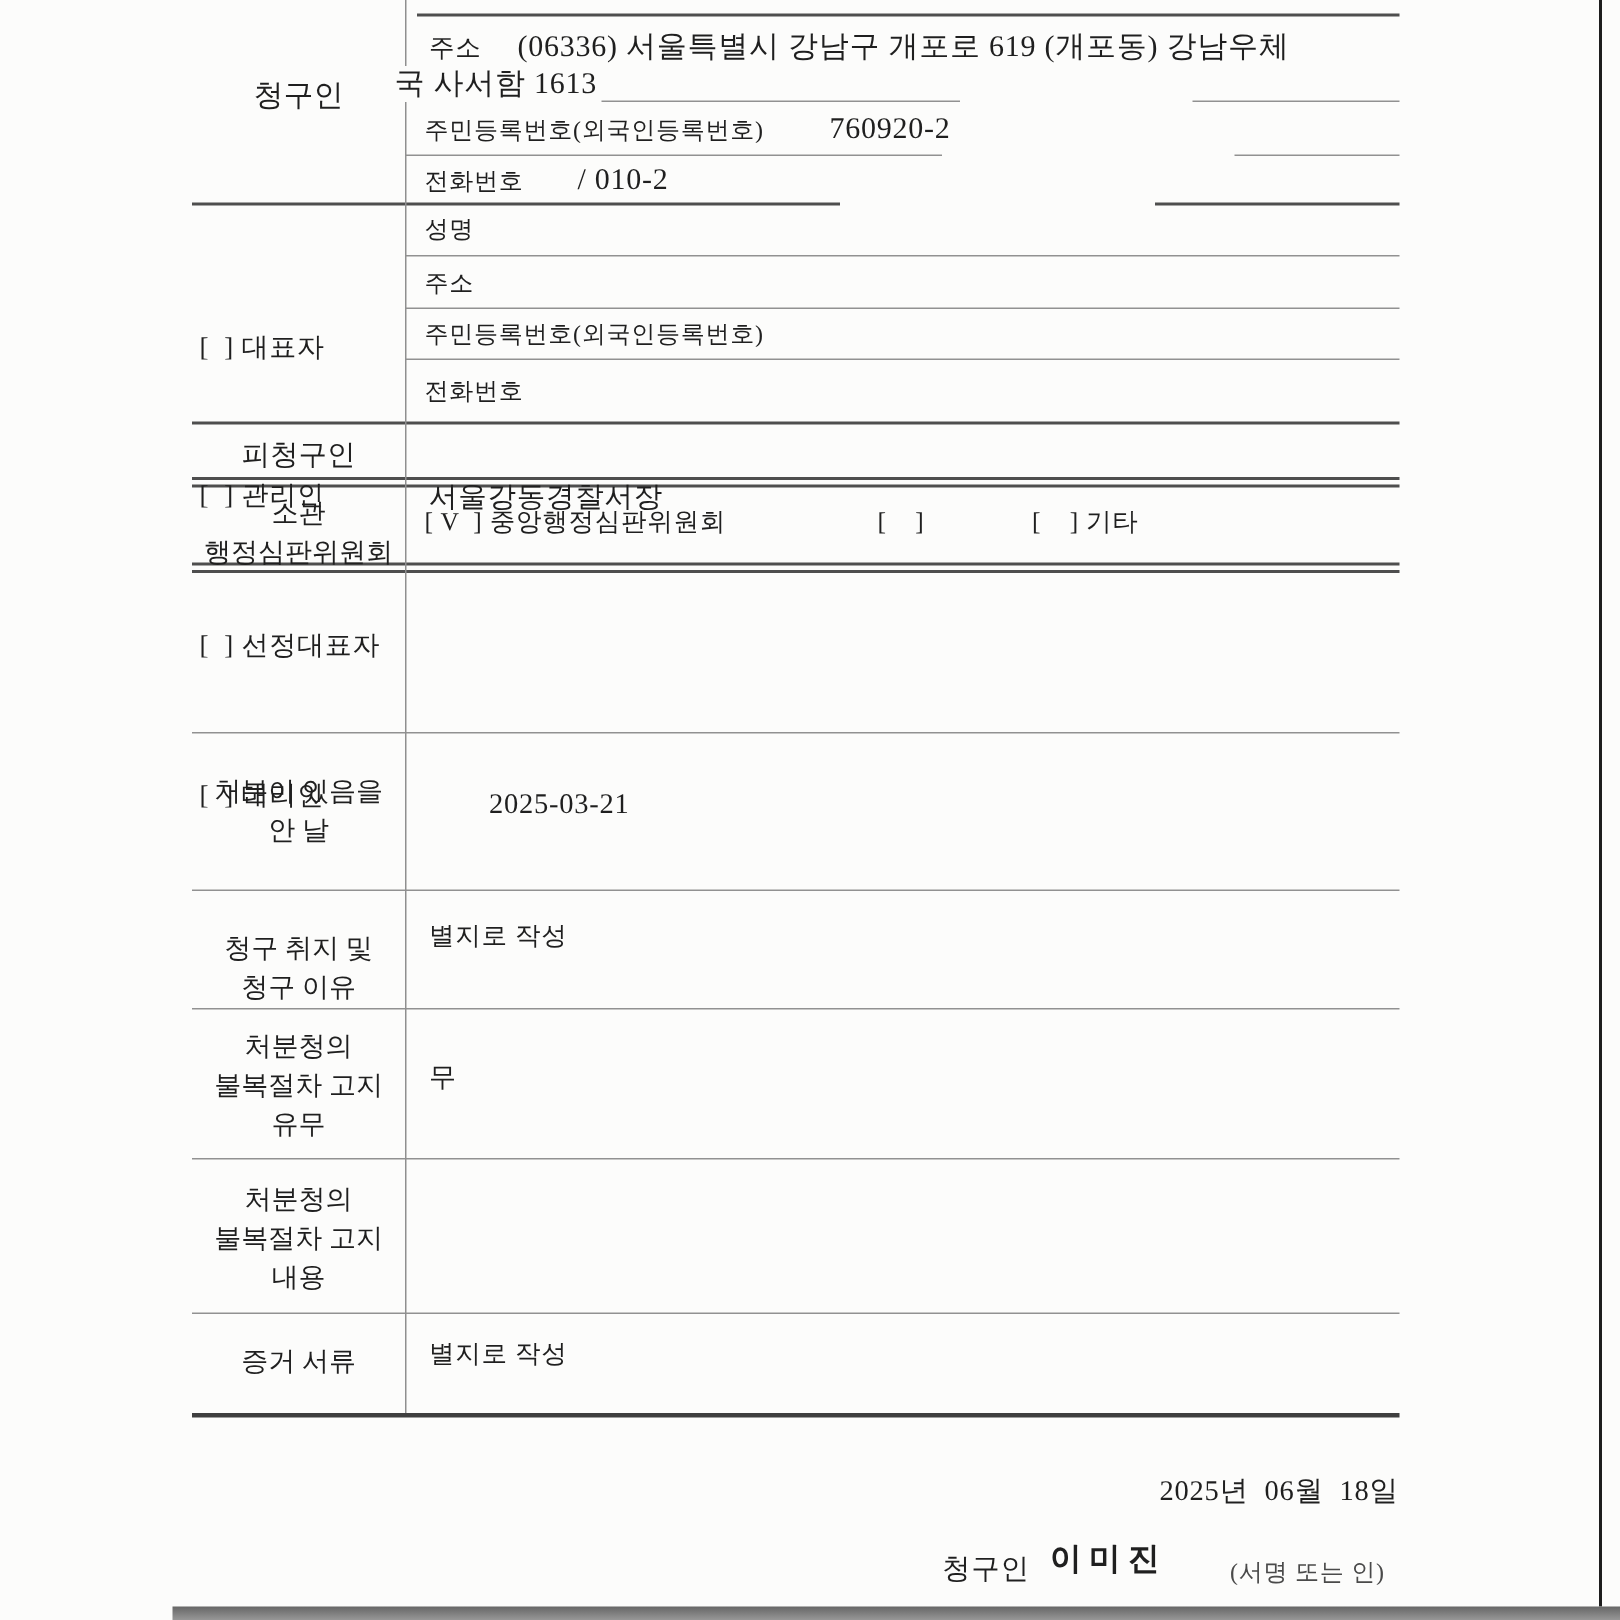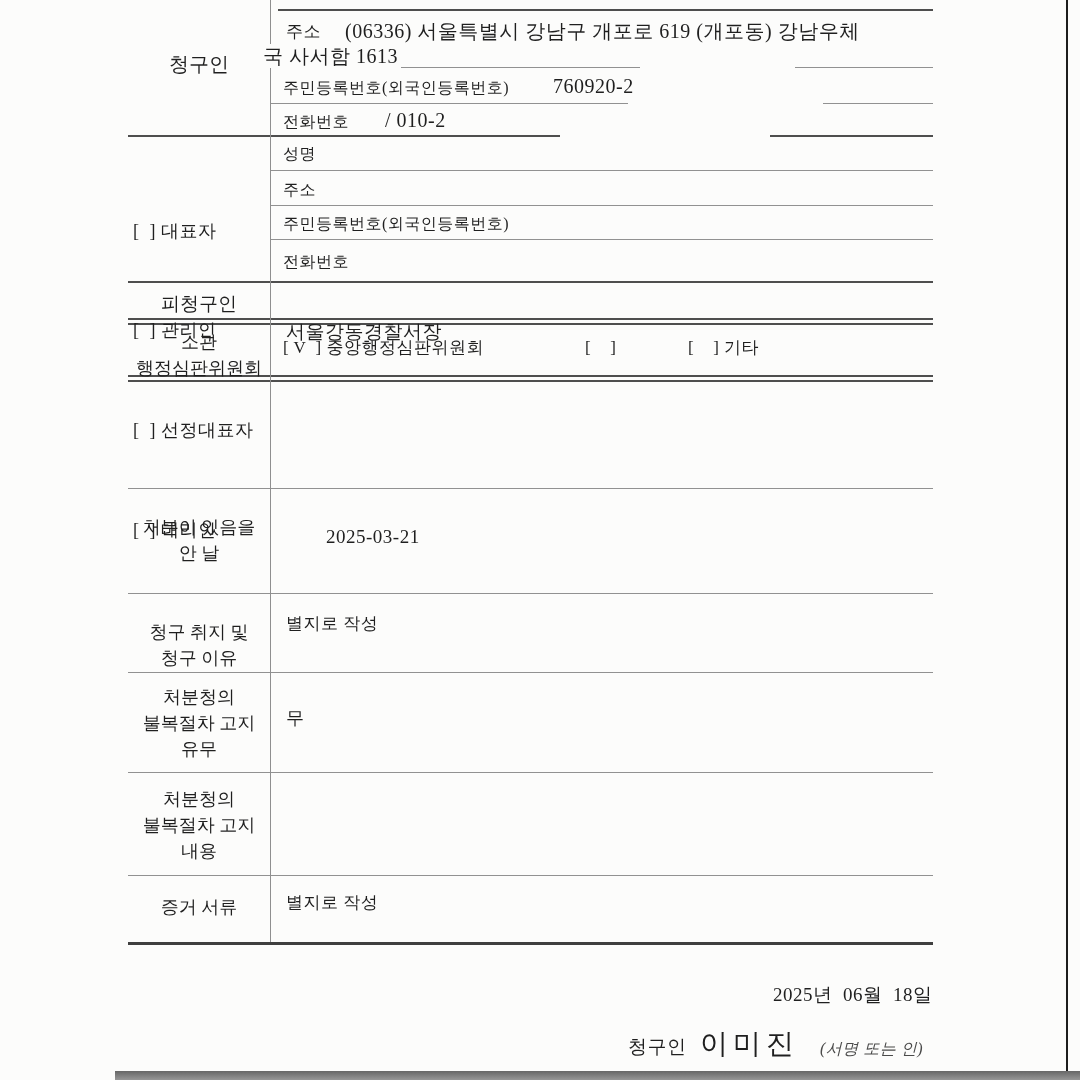--- a/index.html
+++ b/index.html
@@ -15,22 +15,22 @@
   .dline{position:absolute;height:7px;box-sizing:border-box;
          border-top:2px solid #4e4e4e;border-bottom:2px solid #4e4e4e;}
   .vline{position:absolute;width:1px;background:#8f8f8f;}
   .label-col{position:absolute;left:128px;width:142px;text-align:center;}
   .label-col div{line-height:1.45;}
   .bottom-line{position:absolute;left:128px;width:805px;height:3px;background:#3f3f3f;}
   .right-border{position:absolute;width:2px;background:#1d1d1d;}
   .scan-bar{position:absolute;background:linear-gradient(#666,#979797);}
   .fs16{font-size:16px;} .fs17{font-size:17px;} .fs18{font-size:18px;}
   .fs19{font-size:19px;} .fs20{font-size:20px;}
-  .name-sig{font-size:28px;letter-spacing:5px;font-weight:400;}
-  .note{color:#4a4a4a;font-style:italic;}
+  .name-sig{font-size:21px;letter-spacing:5px;font-weight:700;}
+  .note{color:#4a4a4a;}
   .whitebg{background:#fcfcfb;padding:0 3px;margin-left:32px;}
 </style>
 </head>
 <body>
 
 <div class="page">
 
   <div class="hline sec" style="left:278px;top:9px;width:655px;"></div>
 
   <div class="hline" style="left:270px;top:67px;width:370px;"></div>

